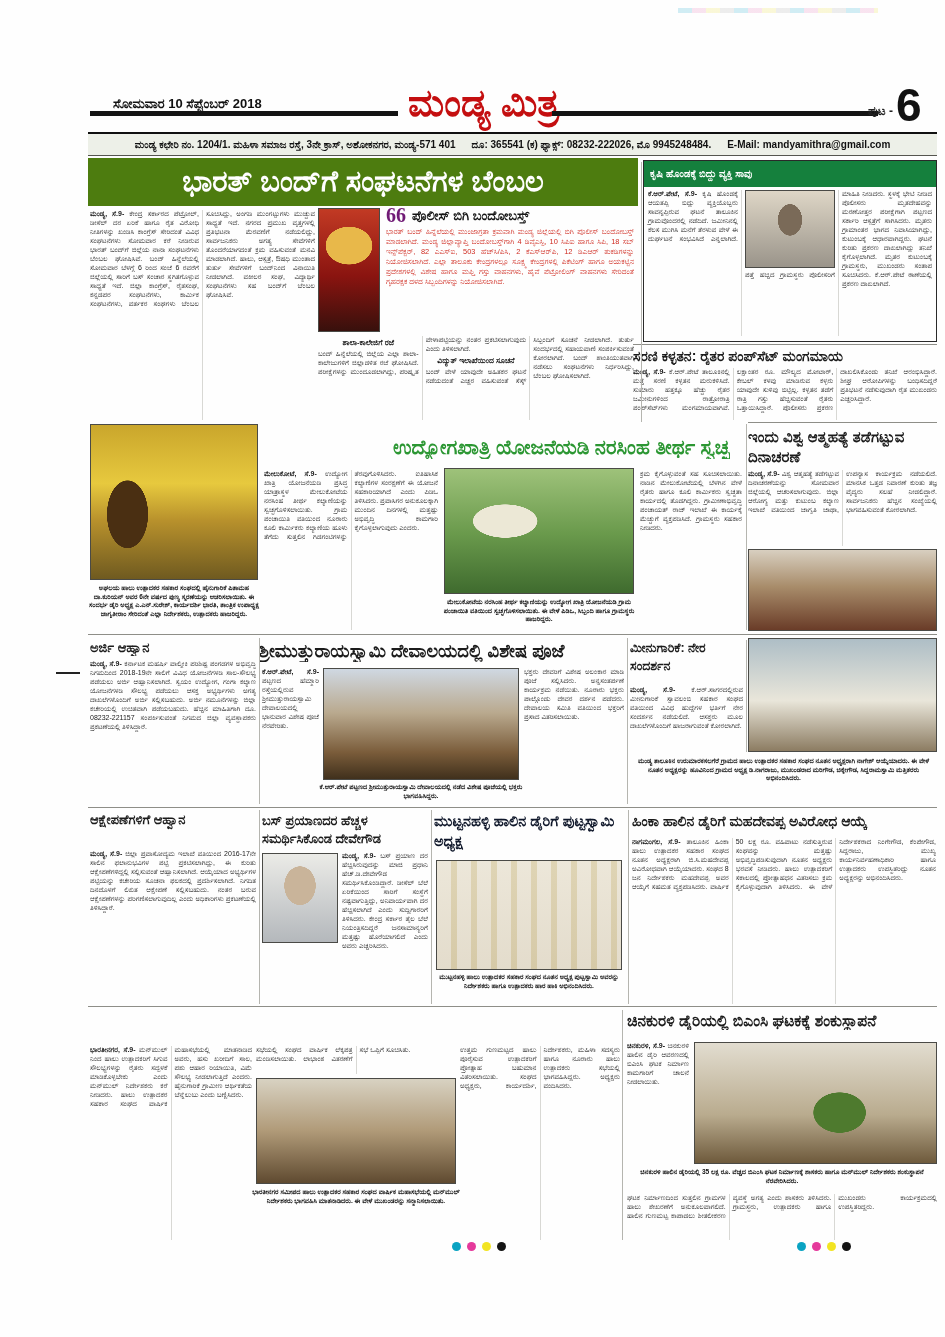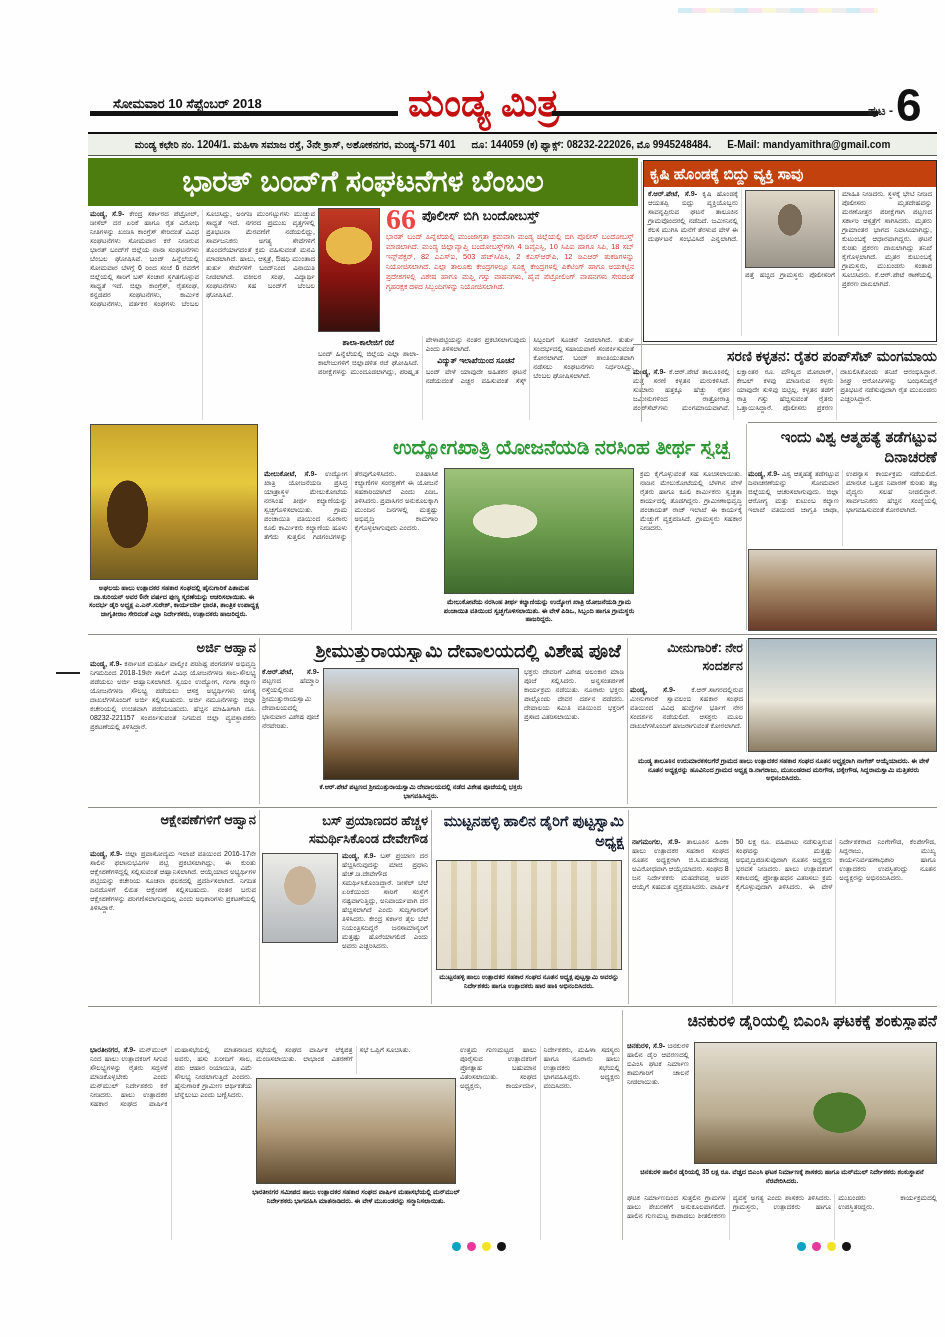--- a/index.html
+++ b/index.html
@@ -20,29 +20,29 @@
   .mast-title{font-size:38px;font-weight:bold;color:#c40f10;line-height:1;white-space:nowrap}
   .rule{position:absolute;height:5px;background:#141414}
   .pglabel{font-size:12px;font-weight:bold;color:#222}
   .pgnum{font-size:46px;font-weight:bold;color:#111;line-height:1}
   .addrbar{background:#edf0e8;border-top:2px solid #101010;border-bottom:1px solid #55554f;
            display:flex;align-items:center;justify-content:center;gap:16px;
            font-size:10px;font-weight:bold;color:#111;white-space:nowrap;overflow:hidden}
   
   .banner{background:#4d7c0f;color:#fff;font-weight:bold;font-size:29px;
           display:flex;align-items:center;justify-content:center;white-space:nowrap;overflow:hidden}
-  .blackbar{background:#c2410c;color:#fff;font-weight:bold;font-size:15px;padding:4px 6px;
+  .blackbar{background:#15803d;color:#fff;font-weight:bold;font-size:10px;padding:4px 6px;
             display:flex;align-items:center;overflow:hidden;white-space:nowrap}
-  .h-center{font-weight:bold;text-align:right;overflow:hidden}
+  .h-center{font-weight:bold;text-align:left;overflow:hidden}
   .h-green{color:#2c9733;font-size:20px;font-weight:bold;white-space:nowrap;overflow:hidden}
   .h-blue{color:#0f172a}
   .h-red{color:#cc2218}
   .subhead{display:block;font-weight:bold;text-align:center;font-size:7.6px;margin:2px 0;color:#111}
   
-  .qmark{color:#ef4444;font-size:30px;font-weight:bold;line-height:.7;font-family:"Liberation Serif",serif}
+  .qmark{color:#701a75;font-size:20px;font-weight:bold;line-height:.7;font-family:"Liberation Serif",serif}
   .qtitle{font-size:13px;font-weight:bold;color:#151515;margin-left:6px}
   .qtext{font-size:7.4px;line-height:1.35;color:#cf2a20;text-align:justify;margin-top:3px;overflow:hidden}
   
   .ph-map{background:radial-gradient(42px 34px at 50% 30%,#e8b84a 0 55%,rgba(0,0,0,0) 56%),
           linear-gradient(180deg,#c23a24 0%,#8a1410 55%,#38100c 100%)}
   .ph-yellowbldg{background:radial-gradient(34px 56px at 22% 58%,#4a2f12 0 60%,rgba(0,0,0,0) 61%),
           linear-gradient(180deg,#caa62c 0%,#e7c93e 38%,#b8912c 62%,#6f5a20 100%)}
   .ph-field{background:radial-gradient(58px 30px at 32% 42%,#ece8d6 0 55%,rgba(0,0,0,0) 56%),
           linear-gradient(180deg,#9ec27a 0%,#6a9a4c 52%,#3f6b2e 100%)}
   .ph-temple{background:linear-gradient(180deg,#cfd8e2 0%,#b9a98e 40%,#7a5c3a 76%,#40301c 100%)}
@@ -70,21 +70,21 @@
 
   <div class="abs date" style="left:113px;top:96px">ಸೋಮವಾರ 10 ಸೆಪ್ಟೆಂಬರ್ 2018</div>
   <div class="rule" style="left:90px;top:111px;width:308px"></div>
   <div class="abs mast-title" style="left:408px;top:84px">ಮಂಡ್ಯ ಮಿತ್ರ</div>
   <div class="rule" style="left:552px;top:111px;width:326px"></div>
   <div class="abs pglabel" style="left:868px;top:104px">ಪುಟ -</div>
   <div class="abs pgnum" style="left:896px;top:82px">6</div>
 
   <div class="abs addrbar" style="left:88px;top:132px;width:849px;height:24px">
     <span>ಮಂಡ್ಯ ಕಛೇರಿ ನಂ. 1204/1. ಮಹಿಳಾ ಸಮಾಜ ರಸ್ತೆ, 3ನೇ ಕ್ರಾಸ್, ಅಶೋಕನಗರ, ಮಂಡ್ಯ-571 401</span>
-    <span>ದೂ: 144059 (ಕ) ಫ್ಯಾಕ್ಸ್: 08232-222026, ಮೊ 9945248484.</span>
+    <span>ದೂ: 365541 (ಕ) ಫ್ಯಾಕ್ಸ್: 08232-222026, ಮೊ 9945248484.</span>
     <span>E-Mail: mandyamithra@gmail.com</span>
   </div>
 
   <div class="abs banner" style="left:88px;top:158px;width:550px;height:48px">ಭಾರತ್ ಬಂದ್‌ಗೆ ಸಂಘಟನೆಗಳ ಬೆಂಬಲ</div>
 
   <div class="abs bodytxt cols2" style="left:90px;top:210px;width:225px;height:210px">
     <b>ಮಂಡ್ಯ, ಸೆ.9-</b><span> ಕೇಂದ್ರ ಸರ್ಕಾರದ ಪೆಟ್ರೋಲ್, ಡೀಸೆಲ್ ದರ ಏರಿಕೆ ಹಾಗೂ ರೈತ ವಿರೋಧಿ ನೀತಿಗಳನ್ನು ಖಂಡಿಸಿ ಕಾಂಗ್ರೆಸ್ ಸೇರಿದಂತೆ ವಿವಿಧ ಸಂಘಟನೆಗಳು ಸೋಮವಾರ ಕರೆ ನೀಡಿರುವ ಭಾರತ್ ಬಂದ್‌ಗೆ ಜಿಲ್ಲೆಯ ನಾನಾ ಸಂಘಟನೆಗಳು ಬೆಂಬಲ ಘೋಷಿಸಿವೆ. ಬಂದ್ ಹಿನ್ನೆಲೆಯಲ್ಲಿ ಸೋಮವಾರ ಬೆಳಗ್ಗೆ 6 ರಿಂದ ಸಂಜೆ 6 ರವರೆಗೆ ಜಿಲ್ಲೆಯಲ್ಲಿ ಸಾರಿಗೆ ಬಸ್ ಸಂಚಾರ ಸ್ಥಗಿತಗೊಳ್ಳುವ ಸಾಧ್ಯತೆ ಇದೆ. ಜಿಲ್ಲಾ ಕಾಂಗ್ರೆಸ್, ರೈತಸಂಘ, ಕನ್ನಡಪರ ಸಂಘಟನೆಗಳು, ಕಾರ್ಮಿಕ ಸಂಘಟನೆಗಳು, ವರ್ತಕರ ಸಂಘಗಳು ಬೆಂಬಲ ಸೂಚಿಸಿದ್ದು, ಅಂಗಡಿ ಮುಂಗಟ್ಟುಗಳು ಮುಚ್ಚುವ ಸಾಧ್ಯತೆ ಇದೆ. ನಗರದ ಪ್ರಮುಖ ವೃತ್ತಗಳಲ್ಲಿ ಪ್ರತಿಭಟನಾ ಮೆರವಣಿಗೆ ನಡೆಯಲಿದ್ದು, ಸಾರ್ವಜನಿಕರು ಅಗತ್ಯ ಸೇವೆಗಳಿಗೆ ತೊಂದರೆಯಾಗದಂತೆ ಕ್ರಮ ವಹಿಸುವಂತೆ ಮನವಿ ಮಾಡಲಾಗಿದೆ. ಹಾಲು, ಆಸ್ಪತ್ರೆ, ಔಷಧಿ ಮುಂತಾದ ತುರ್ತು ಸೇವೆಗಳಿಗೆ ಬಂದ್‌ನಿಂದ ವಿನಾಯಿತಿ ನೀಡಲಾಗಿದೆ. ವಕೀಲರ ಸಂಘ, ವಿದ್ಯಾರ್ಥಿ ಸಂಘಟನೆಗಳು ಸಹ ಬಂದ್‌ಗೆ ಬೆಂಬಲ ಘೋಷಿಸಿವೆ.</span>
   </div>
 
   <div class="abs photo ph-map" style="left:318px;top:208px;width:62px;height:124px"></div>
@@ -169,20 +169,21 @@
   <div class="abs h-center" style="left:262px;top:812px;width:166px;height:36px;font-size:13px;line-height:1.35">ಬಸ್ ಪ್ರಯಾಣದರ ಹೆಚ್ಚಳ ಸಮರ್ಥಿಸಿಕೊಂಡ ದೇವೇಗೌಡ</div>
   <div class="abs bodytxt" style="left:262px;top:852px;width:166px;height:152px">
     <span class="photo ph-gowda" style="float:left;width:76px;height:90px;margin:1px 4px 2px 0"></span>
     <b>ಮಂಡ್ಯ, ಸೆ.9-</b><span> ಬಸ್ ಪ್ರಯಾಣ ದರ ಹೆಚ್ಚಿಸಿರುವುದನ್ನು ಮಾಜಿ ಪ್ರಧಾನಿ ಹೆಚ್.ಡಿ.ದೇವೇಗೌಡ ಸಮರ್ಥಿಸಿಕೊಂಡಿದ್ದಾರೆ. ಡೀಸೆಲ್ ಬೆಲೆ ಏರಿಕೆಯಿಂದ ಸಾರಿಗೆ ಸಂಸ್ಥೆಗೆ ನಷ್ಟವಾಗುತ್ತಿದ್ದು, ಅನಿವಾರ್ಯವಾಗಿ ದರ ಹೆಚ್ಚಿಸಲಾಗಿದೆ ಎಂದು ಸುದ್ದಿಗಾರರಿಗೆ ತಿಳಿಸಿದರು. ಕೇಂದ್ರ ಸರ್ಕಾರ ತೈಲ ಬೆಲೆ ನಿಯಂತ್ರಿಸದಿದ್ದರೆ ಜನಸಾಮಾನ್ಯರಿಗೆ ಮತ್ತಷ್ಟು ಹೊರೆಯಾಗಲಿದೆ ಎಂದು ಅವರು ಎಚ್ಚರಿಸಿದರು.</span>
   </div>
 
   <div class="abs h-center h-blue" style="left:434px;top:812px;width:190px;height:42px;font-size:14.5px;line-height:1.35">ಮುಟ್ಟನಹಳ್ಳಿ ಹಾಲಿನ ಡೈರಿಗೆ ಪುಟ್ಟಸ್ವಾಮಿ ಅಧ್ಯಕ್ಷ</div>
   <div class="abs photo ph-garland" style="left:436px;top:860px;width:186px;height:110px"></div>
   <div class="abs caption" style="left:434px;top:973px;width:190px;height:30px">ಮುಟ್ಟನಹಳ್ಳಿ ಹಾಲು ಉತ್ಪಾದಕರ ಸಹಕಾರ ಸಂಘದ ನೂತನ ಅಧ್ಯಕ್ಷ ಪುಟ್ಟಸ್ವಾಮಿ ಅವರನ್ನು ನಿರ್ದೇಶಕರು ಹಾಗೂ ಉತ್ಪಾದಕರು ಹಾರ ಹಾಕಿ ಅಭಿನಂದಿಸಿದರು.</div>
 
+  <div class="abs h-center" style="left:632px;top:813px;width:304px;font-size:14px">ಹಿಂಕಾ ಹಾಲಿನ ಡೈರಿಗೆ ಮಹದೇವಪ್ಪ ಅವಿರೋಧ ಆಯ್ಕೆ</div>
   <div class="abs bodytxt cols3" style="left:632px;top:838px;width:304px;height:166px">
     <b>ನಾಗಮಂಗಲ, ಸೆ.9-</b><span> ತಾಲೂಕಿನ ಹಿಂಕಾ ಹಾಲು ಉತ್ಪಾದಕರ ಸಹಕಾರ ಸಂಘದ ನೂತನ ಅಧ್ಯಕ್ಷರಾಗಿ ಜಿ.ಸಿ.ಮಹದೇವಪ್ಪ ಅವಿರೋಧವಾಗಿ ಆಯ್ಕೆಯಾದರು. ಸಂಘದ 8 ಜನ ನಿರ್ದೇಶಕರು ಮಹದೇವಪ್ಪ ಅವರ ಆಯ್ಕೆಗೆ ಸಹಮತ ವ್ಯಕ್ತಪಡಿಸಿದರು. ವಾರ್ಷಿಕ 50 ಲಕ್ಷ ರೂ. ವಹಿವಾಟು ನಡೆಸುತ್ತಿರುವ ಸಂಘವನ್ನು ಮತ್ತಷ್ಟು ಅಭಿವೃದ್ಧಿಪಡಿಸುವುದಾಗಿ ನೂತನ ಅಧ್ಯಕ್ಷರು ಭರವಸೆ ನೀಡಿದರು. ಹಾಲು ಉತ್ಪಾದಕರಿಗೆ ಸಕಾಲದಲ್ಲಿ ಪ್ರೋತ್ಸಾಹಧನ ವಿತರಿಸಲು ಕ್ರಮ ಕೈಗೊಳ್ಳುವುದಾಗಿ ತಿಳಿಸಿದರು. ಈ ವೇಳೆ ನಿರ್ದೇಶಕರಾದ ನಿಂಗೇಗೌಡ, ಕೆಂಪೇಗೌಡ, ಸಿದ್ದರಾಜು, ಮುಖ್ಯ ಕಾರ್ಯನಿರ್ವಹಣಾಧಿಕಾರಿ ಹಾಗೂ ಉತ್ಪಾದಕರು ಉಪಸ್ಥಿತರಿದ್ದು ನೂತನ ಅಧ್ಯಕ್ಷರನ್ನು ಅಭಿನಂದಿಸಿದರು.</span>
   </div>
 
   <div class="hrl" style="left:88px;top:1006px;width:849px"></div>
 
   <div class="abs bodytxt cols2" style="left:90px;top:1046px;width:162px;height:194px">
     <b>ಭಾರತೀನಗರ, ಸೆ.9-</b><span> ಮನ್‌ಮುಲ್ ನಿಂದ ಹಾಲು ಉತ್ಪಾದಕರಿಗೆ ಸಿಗುವ ಸೌಲಭ್ಯಗಳನ್ನು ರೈತರು ಸದ್ಬಳಕೆ ಮಾಡಿಕೊಳ್ಳಬೇಕು ಎಂದು ಮನ್‌ಮುಲ್ ನಿರ್ದೇಶಕರು ಕರೆ ನೀಡಿದರು. ಹಾಲು ಉತ್ಪಾದಕರ ಸಹಕಾರ ಸಂಘದ ವಾರ್ಷಿಕ ಮಹಾಸಭೆಯಲ್ಲಿ ಮಾತನಾಡಿದ ಅವರು, ಹಸು ಖರೀದಿಗೆ ಸಾಲ, ಪಶು ಆಹಾರ ರಿಯಾಯಿತಿ, ವಿಮೆ ಸೌಲಭ್ಯ ನೀಡಲಾಗುತ್ತಿದೆ ಎಂದರು. ಹೈನುಗಾರಿಕೆ ಗ್ರಾಮೀಣ ಆರ್ಥಿಕತೆಯ ಬೆನ್ನೆಲುಬು ಎಂದು ಬಣ್ಣಿಸಿದರು.</span>
   </div>
   <div class="abs bodytxt cols2" style="left:256px;top:1046px;width:200px;height:28px">ಸಭೆಯಲ್ಲಿ ಸಂಘದ ವಾರ್ಷಿಕ ಲೆಕ್ಕಪತ್ರ ಮಂಡಿಸಲಾಯಿತು. ಲಾಭಾಂಶ ವಿತರಣೆಗೆ ಸಭೆ ಒಪ್ಪಿಗೆ ಸೂಚಿಸಿತು.</div>

